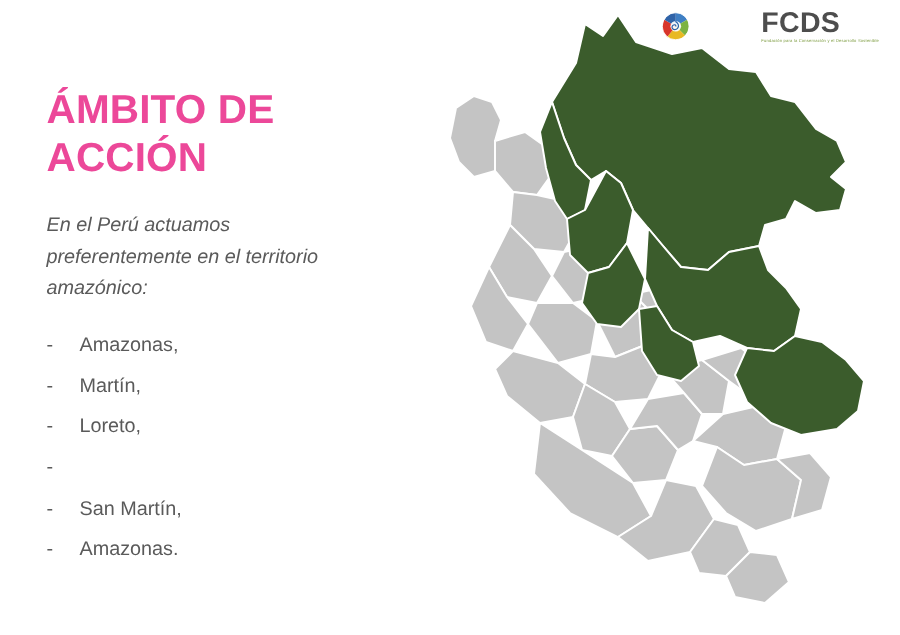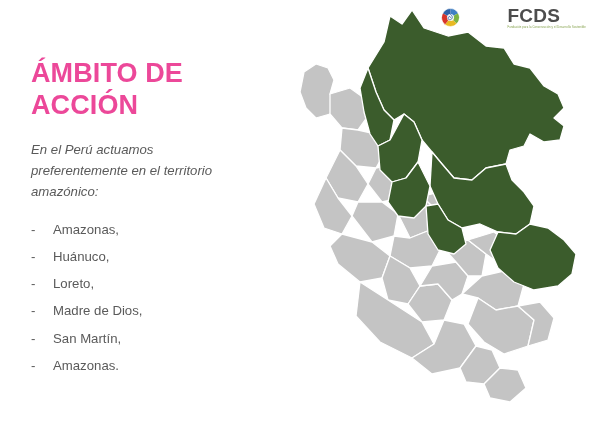--- a/index.html
+++ b/index.html
@@ -136,29 +136,28 @@
     <p class="lead">En el Perú actuamos
 preferentemente en el territorio
 amazónico:</p>
     <ul class="bullets">
       <li>
         <span class="dash">-</span>
         <span>Amazonas,</span>
       </li>
       <li>
         <span class="dash">-</span>
-        <span>Huánuco,</span>
+        <span>Martín,</span>
       </li>
       <li>
         <span class="dash">-</span>
         <span>Loreto,</span>
       </li>
       <li>
         <span class="dash">-</span>
-        <span>Madre de Dios,</span>
       </li>
       <li>
         <span class="dash">-</span>
         <span>San Martín,</span>
       </li>
       <li>
         <span class="dash">-</span>
         <span>Amazonas.</span>
       </li>
     </ul>

